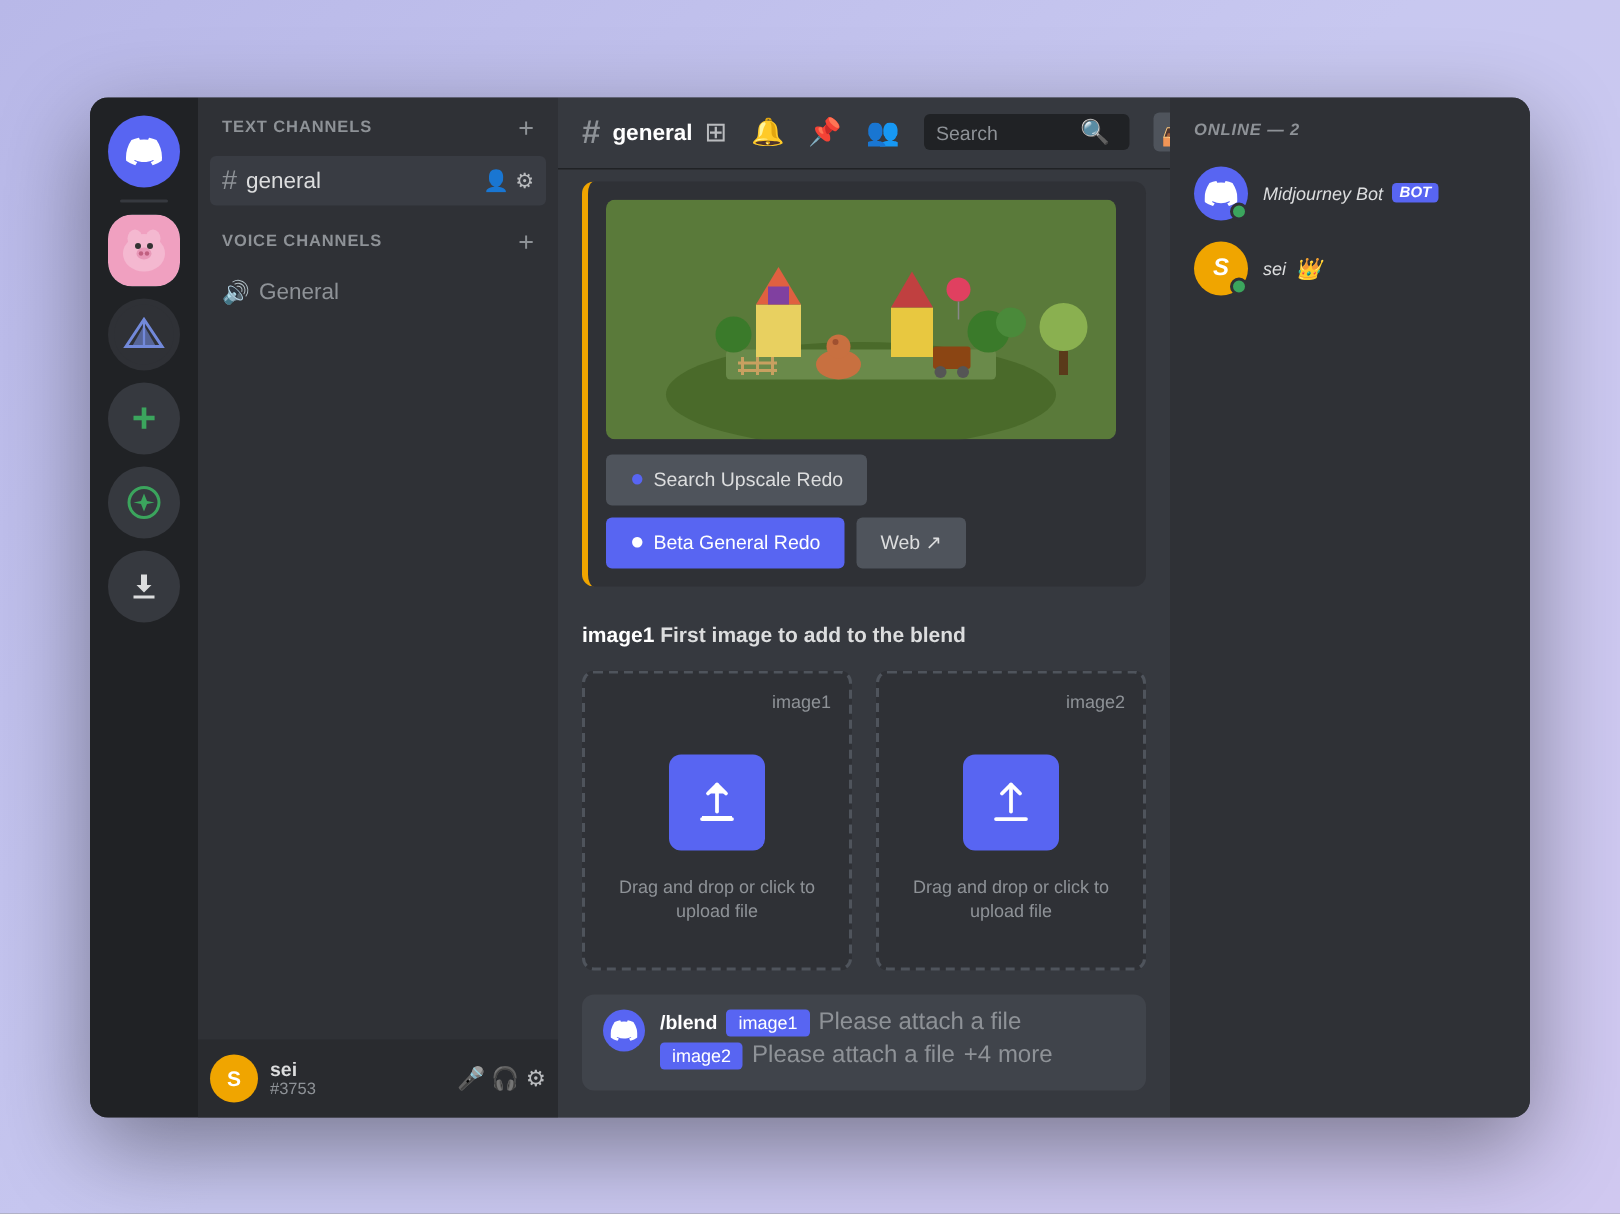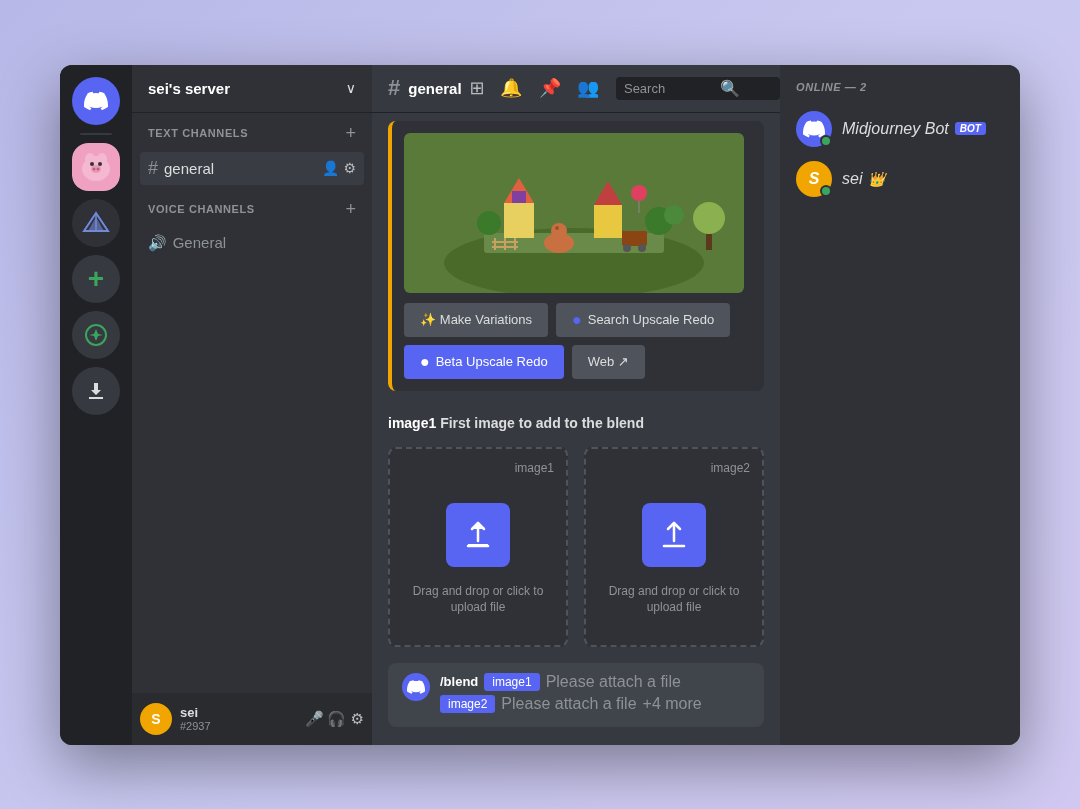--- a/index.html
+++ b/index.html
@@ -235,21 +235,21 @@
       align-items: center;
       gap: 16px;
       color: #b9bbbe;
     }
     .search-bar {
       display: flex;
       background: #202225;
       border-radius: 4px;
       padding: 2px 8px;
       gap: 6px;
-      width: 164px;
+      width: 137px;
     }
     .search-bar input {
       background: transparent;
       border: none;
       outline: none;
       color: #dcddde;
       font-size: 13px;
       width: 90px;
     }
     .search-bar input::placeholder {
@@ -446,21 +446,21 @@
       bottom: 0;
       right: 0;
       border: 2px solid #2f3136;
     }
     .member-info {
       display: flex;
       align-items: center;
       gap: 6px;
     }
     .member-name {
-      font-size: 16px;
+      font-size: 12px;
       color: #dcddde;
       font-weight: 500;
     }
     .member-badge {
       background: #5865f2;
       color: white;
       font-size: 10px;
       padding: 1px 5px;
       border-radius: 3px;
       font-weight: 700;
@@ -520,24 +520,20 @@
     </div>
     <div class="server-icon download" style="background:#36393f; display:flex; align-items:center; justify-content:center;">
       <svg width="24" height="24" viewBox="0 0 24 24" fill="#dcddde">
         <path d="M12 16l-5-5h3V4h4v7h3l-5 5z"></path>
         <path d="M5 18h14v2H5z"></path>
       </svg>
     </div>
   </div>
 
   <div class="channel-sidebar">
-    <div class="server-header">
-      <span class="server-name">sei's server</span>
-      <span class="server-header-chevron">∨</span>
-    </div>
     <div class="channel-section">
       <div class="channel-section-header">
         <span class="channel-section-label">TEXT CHANNELS</span>
         <span class="channel-section-add">+</span>
       </div>
       <div class="channel-item active">
         <span class="channel-hash">#</span>
         <span>general</span>
         <span class="channel-icons">
           <span>👤</span>
@@ -552,21 +548,21 @@
       </div>
       <div class="voice-channel-item">
         <span>🔊</span>
         <span>General</span>
       </div>
     </div>
     <div class="user-panel">
       <div class="user-avatar" style="background:#f0a500;">S</div>
       <div class="user-info">
         <div class="user-name">sei</div>
-        <div class="user-tag">#2937</div>
+        <div class="user-tag">#3753</div>
       </div>
       <div class="user-controls">
         <span style="font-size:15px;">🎤</span>
         <span style="font-size:15px;">🎧</span>
         <span style="font-size:15px;">⚙</span>
       </div>
     </div>
   </div>
 
   <div class="main-content">
@@ -629,31 +625,30 @@
 
               <circle cx="235" cy="60" r="8" fill="#e04060"></circle>
               <line x1="235" y1="68" x2="235" y2="80" stroke="#888" stroke-width="1"></line>
 
               <circle cx="305" cy="85" r="16" fill="#8ab050"></circle>
               <rect x="302" y="101" width="6" height="16" fill="#5a3a1a"></rect>
             </svg>
           </div>
 
           <div class="btn-row">
-            <button class="btn btn-secondary">✨ Make Variations</button>
             <button class="btn btn-secondary">
               <span style="color:#5865f2; font-size:16px;">●</span>
               <span>Search Upscale Redo</span>
             </button>
           </div>
 
           <div class="btn-row" style="margin-top:8px;">
             <button class="btn btn-primary">
               <span style="font-size:16px;">●</span>
-              <span>Beta Upscale Redo</span>
+              <span>Beta General Redo</span>
             </button>
             <button class="btn btn-secondary">Web ↗</button>
           </div>
 
         </div>
       </div>
 
       <div class="blend-section">
         <div class="blend-title">
           <strong>image1</strong>

